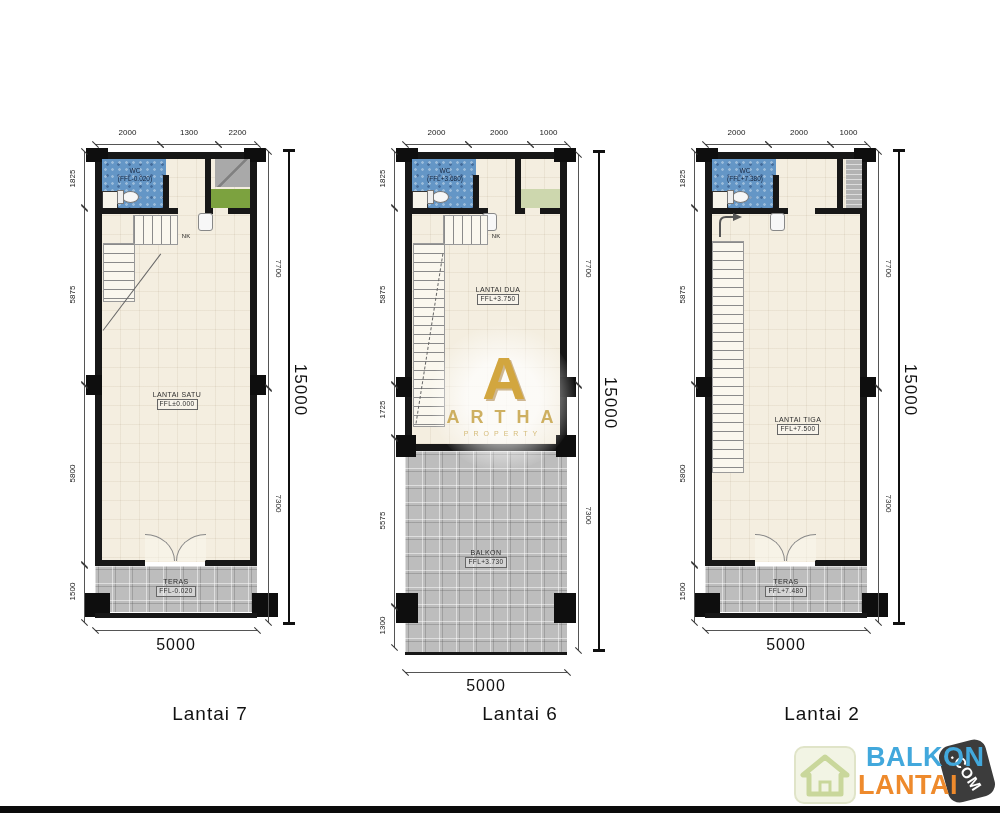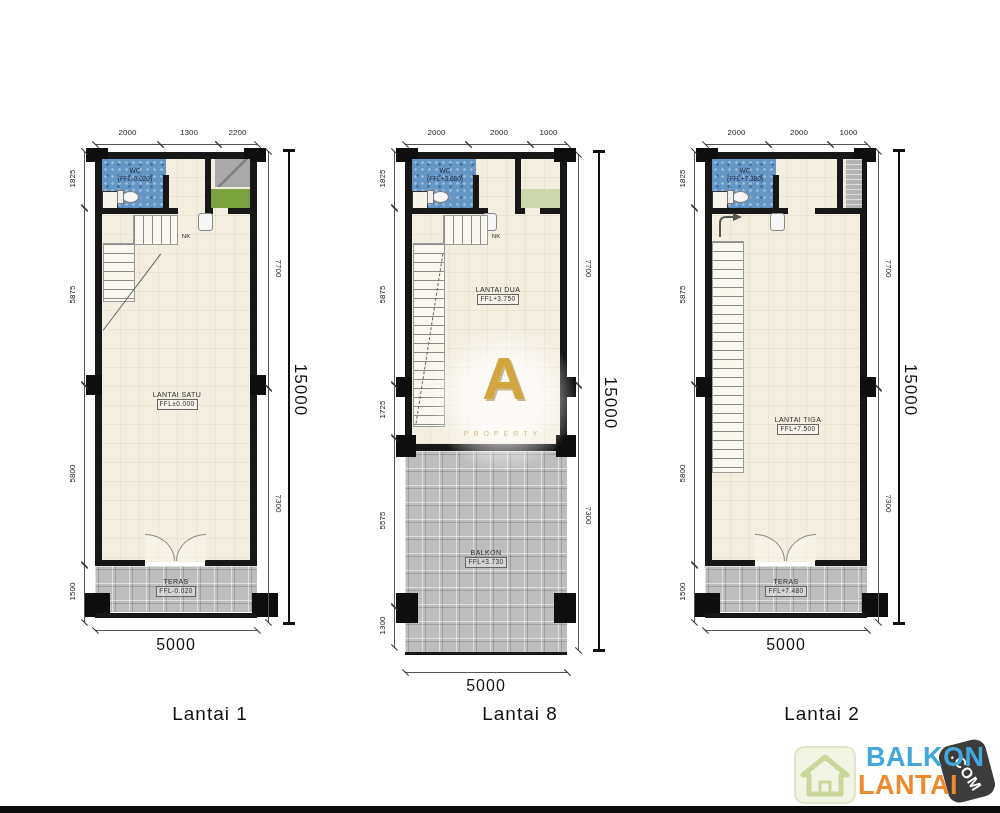--- a/index.html
+++ b/index.html
@@ -149,21 +149,21 @@
     <div class="dt dtv" style="left:-8px;top:344px;width:40px;">5800</div>
     <div class="dt dtv" style="left:-8px;top:462px;width:40px;">1500</div>
 
     <div class="dimv" style="left:208px;top:27px;height:236px;"></div>
     <div class="dimv" style="left:208px;top:263px;height:234px;"></div>
     <div class="dt dtr" style="left:198px;top:139px;width:40px;">7700</div>
     <div class="dt dtr" style="left:198px;top:374px;width:40px;">7300</div>
     <div class="ovl" style="left:228px;top:24px;height:476px;"></div>
     <div class="dt dtr huge" style="left:210px;top:255px;width:60px;">15000</div>
 
-    <div class="caption" style="left:90px;top:578px;width:120px;">Lantai 1</div>
+    <div class="caption" style="left:90px;top:578px;width:120px;">Lantai 7</div>
   </div>
 
   <div class="plan" style="left:370px;top:125px;">
     <div class="dt" style="left:35px;top:3px;width:63px;">2000</div>
     <div class="dt" style="left:98px;top:3px;width:62px;">2000</div>
     <div class="dt" style="left:160px;top:3px;width:37px;">1000</div>
     <div class="dimh" style="left:35px;top:19px;width:63px;"></div>
     <div class="dimh" style="left:98px;top:19px;width:62px;"></div>
     <div class="dimh" style="left:160px;top:19px;width:37px;"></div>
 
@@ -231,21 +231,21 @@
     <div class="dt dtv" style="left:-8px;top:391px;width:40px;">5575</div>
     <div class="dt dtv" style="left:-8px;top:496px;width:40px;">1300</div>
 
     <div class="dimv" style="left:208px;top:30px;height:230px;"></div>
     <div class="dimv" style="left:208px;top:260px;height:265px;"></div>
     <div class="dt dtr" style="left:198px;top:139px;width:40px;">7700</div>
     <div class="dt dtr" style="left:198px;top:386px;width:40px;">7300</div>
     <div class="ovl" style="left:228px;top:25px;height:502px;"></div>
     <div class="dt dtr huge" style="left:210px;top:268px;width:60px;">15000</div>
 
-    <div class="caption" style="left:90px;top:578px;width:120px;">Lantai 8</div>
+    <div class="caption" style="left:90px;top:578px;width:120px;">Lantai 6</div>
   </div>
 
   <div class="plan" style="left:670px;top:125px;">
     <div class="dt" style="left:35px;top:3px;width:63px;">2000</div>
     <div class="dt" style="left:98px;top:3px;width:62px;">2000</div>
     <div class="dt" style="left:160px;top:3px;width:37px;">1000</div>
     <div class="dimh" style="left:35px;top:19px;width:63px;"></div>
     <div class="dimh" style="left:98px;top:19px;width:62px;"></div>
     <div class="dimh" style="left:160px;top:19px;width:37px;"></div>
 
@@ -317,20 +317,21 @@
     <div class="dt dtr" style="left:198px;top:139px;width:40px;">7700</div>
     <div class="dt dtr" style="left:198px;top:374px;width:40px;">7300</div>
     <div class="ovl" style="left:228px;top:24px;height:476px;"></div>
     <div class="dt dtr huge" style="left:210px;top:255px;width:60px;">15000</div>
 
     <div class="caption" style="left:92px;top:578px;width:120px;">Lantai 2</div>
   </div>
 
   <div class="wmGlow" style="left:430px;top:325px;width:146px;height:146px;"></div>
   <div class="wmA" style="left:476px;top:350px;width:56px;text-align:center;">A</div>
+  <div class="wmName" style="left:413px;top:407px;width:185px;">ARTHA</div>
   <div class="wmSub" style="left:443px;top:430px;width:120px;">PROPERTY</div>
 
   <div class="abs" style="left:790px;top:738px;width:210px;height:70px;">
     <svg class="abs" style="left:4px;top:8px;" width="62" height="58">
       <rect x="1" y="1" width="60" height="56" rx="9" fill="#f2f4e4" stroke="#e0e4c8" stroke-width="2"></rect>
       <path d="M31 11 L9 29 H15 V48 H47 V29 H53 Z" fill="none" stroke="#c9d79b" stroke-width="5" stroke-linejoin="round"></path>
       <rect x="26" y="36" width="10" height="12" fill="none" stroke="#c9d79b" stroke-width="3"></rect>
     </svg>
     <div class="brandBadge" style="left:153px;top:4px;">
       <span>.COM</span>

